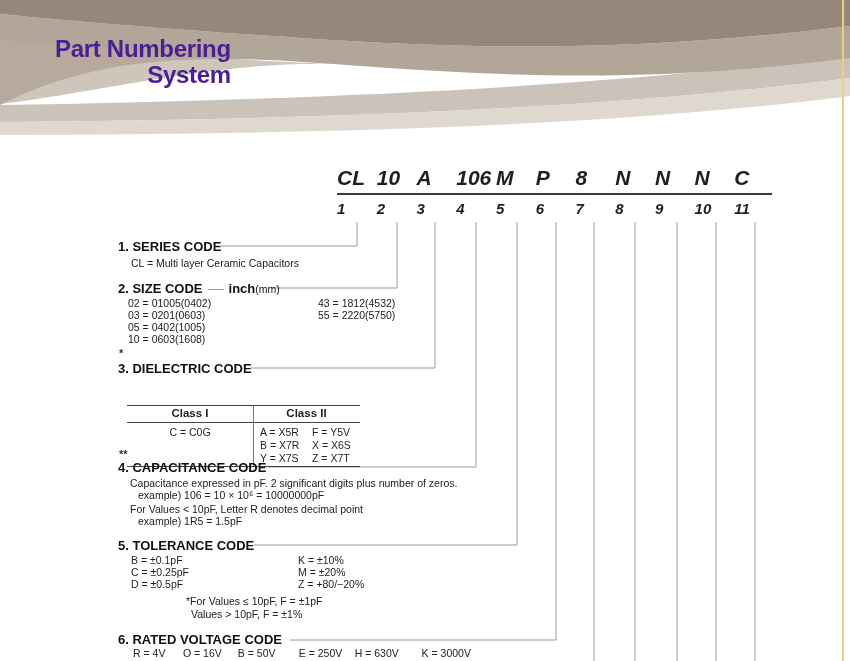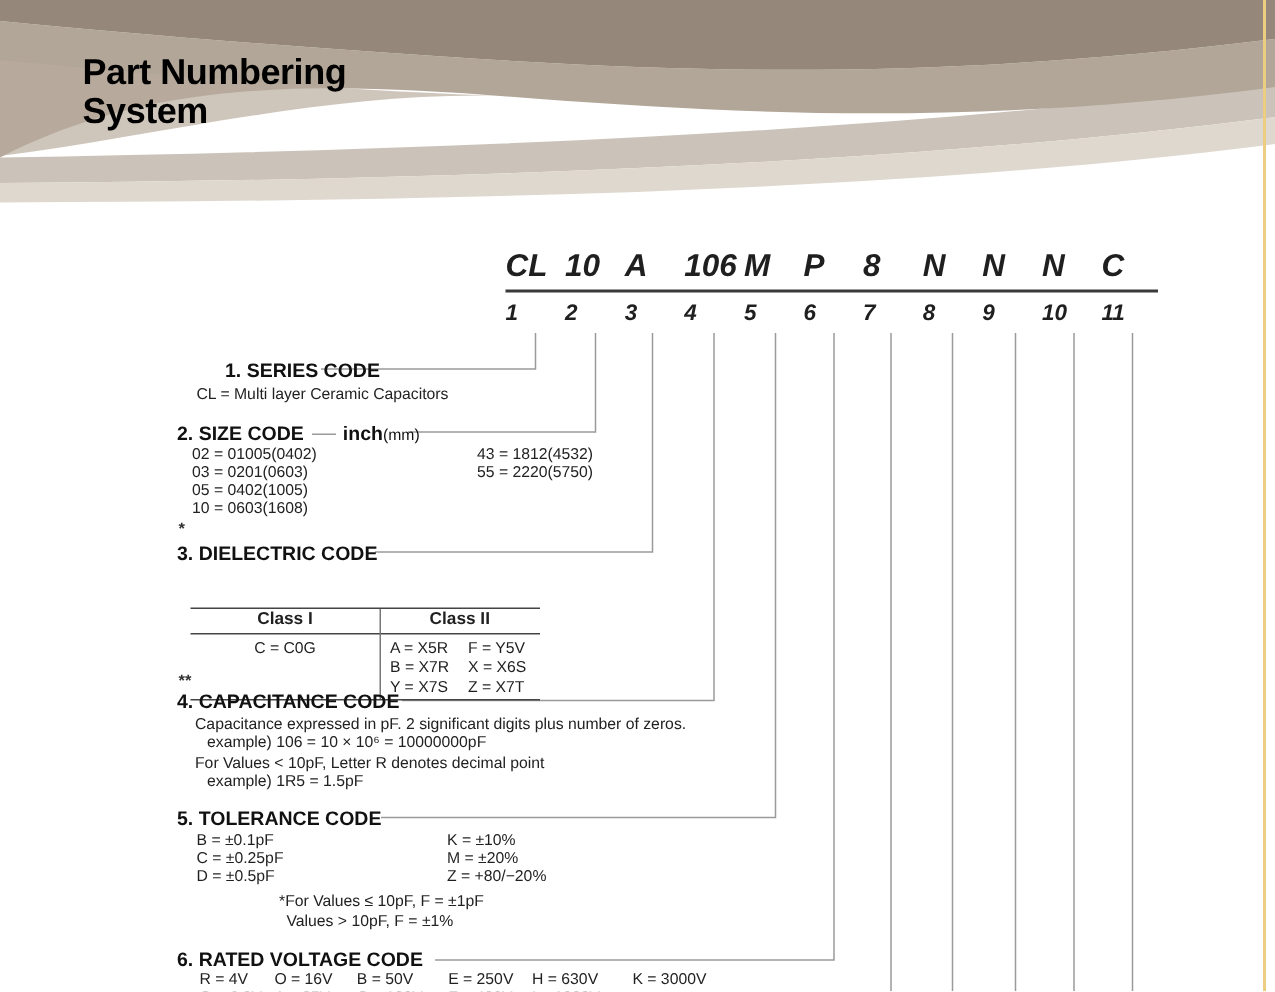--- a/index.html
+++ b/index.html
@@ -3,22 +3,22 @@
 <meta charset="utf-8">
 <style>
   html,body{margin:0;padding:0;background:#fff;}
   .page{
     position:relative;width:850px;height:661px;overflow:hidden;
     background:#fff;font-family:"Liberation Sans",sans-serif;color:#1f1f1f;
   }
   
   .header-svg{position:absolute;top:0;left:0;}
   .page-title{
-    position:absolute;left:55px;top:36px;color:#000000;font-weight:bold;
-    font-size:24px;line-height:26px;letter-spacing:-0.3px;white-space:pre-line;
+    position:absolute;left:55px;top:36px;color:#4c1d95;font-weight:bold;
+    font-size:24px;line-height:26px;letter-spacing:-0.3px;white-space:pre-line;text-align:right;
   }
   .gold-line{position:absolute;top:0;left:842px;width:2px;height:661px;background:#eccd82;}
   
   .code-row,.digit-row{
     position:absolute;left:337px;width:437px;display:flex;
   }
   .code-row{top:166px;font-size:21px;font-weight:bold;font-style:italic;}
   .digit-row{top:200px;font-size:15px;font-weight:bold;font-style:italic;}
   .code-row span,.digit-row span{flex:1;text-align:left;}
   .code-rule{position:absolute;left:337px;top:193px;width:435px;height:2px;background:#3a3a3a;}
@@ -100,21 +100,21 @@
       <polyline points="517,222 517,545 254,545"></polyline>
       <polyline points="556,222 556,640 290,640"></polyline>
       <line x1="594" y1="222" x2="594" y2="661"></line>
       <line x1="635" y1="222" x2="635" y2="661"></line>
       <line x1="677" y1="222" x2="677" y2="661"></line>
       <line x1="716" y1="222" x2="716" y2="661"></line>
       <line x1="755" y1="222" x2="755" y2="661"></line>
     </g>
   </svg>
 
-  <div class="sec-title" style="left:118px;top:239px;margin-left:32px;">1. SERIES CODE</div>
+  <div class="sec-title" style="left:118px;top:239px;">1. SERIES CODE</div>
   <div class="body-text" style="left:131px;top:257px;">CL = Multi layer Ceramic Capacitors</div>
 
   <div class="sec-title" style="left:118px;top:281px;">
     <span>2. SIZE CODE</span><span class="dash"></span><span>inch</span><span class="unit-mm">(mm)</span>
   </div>
   <div class="body-text" style="left:128px;top:297px;">
     <div>02 = 01005(0402)</div>
       <div>03 = 0201(0603)</div>
       <div>05 = 0402(1005)</div>
       <div>10 = 0603(1608)</div>

